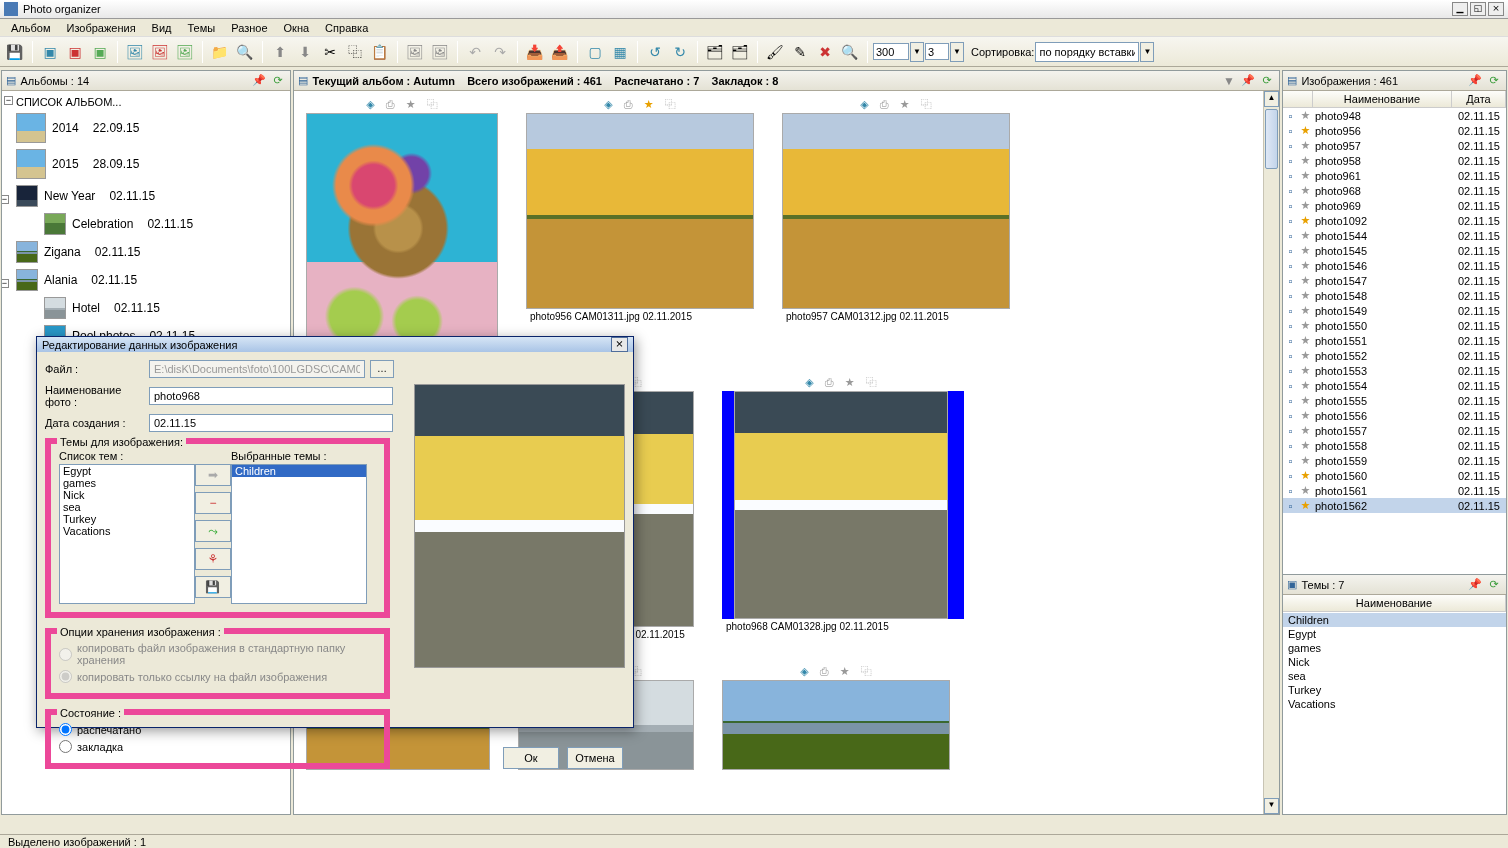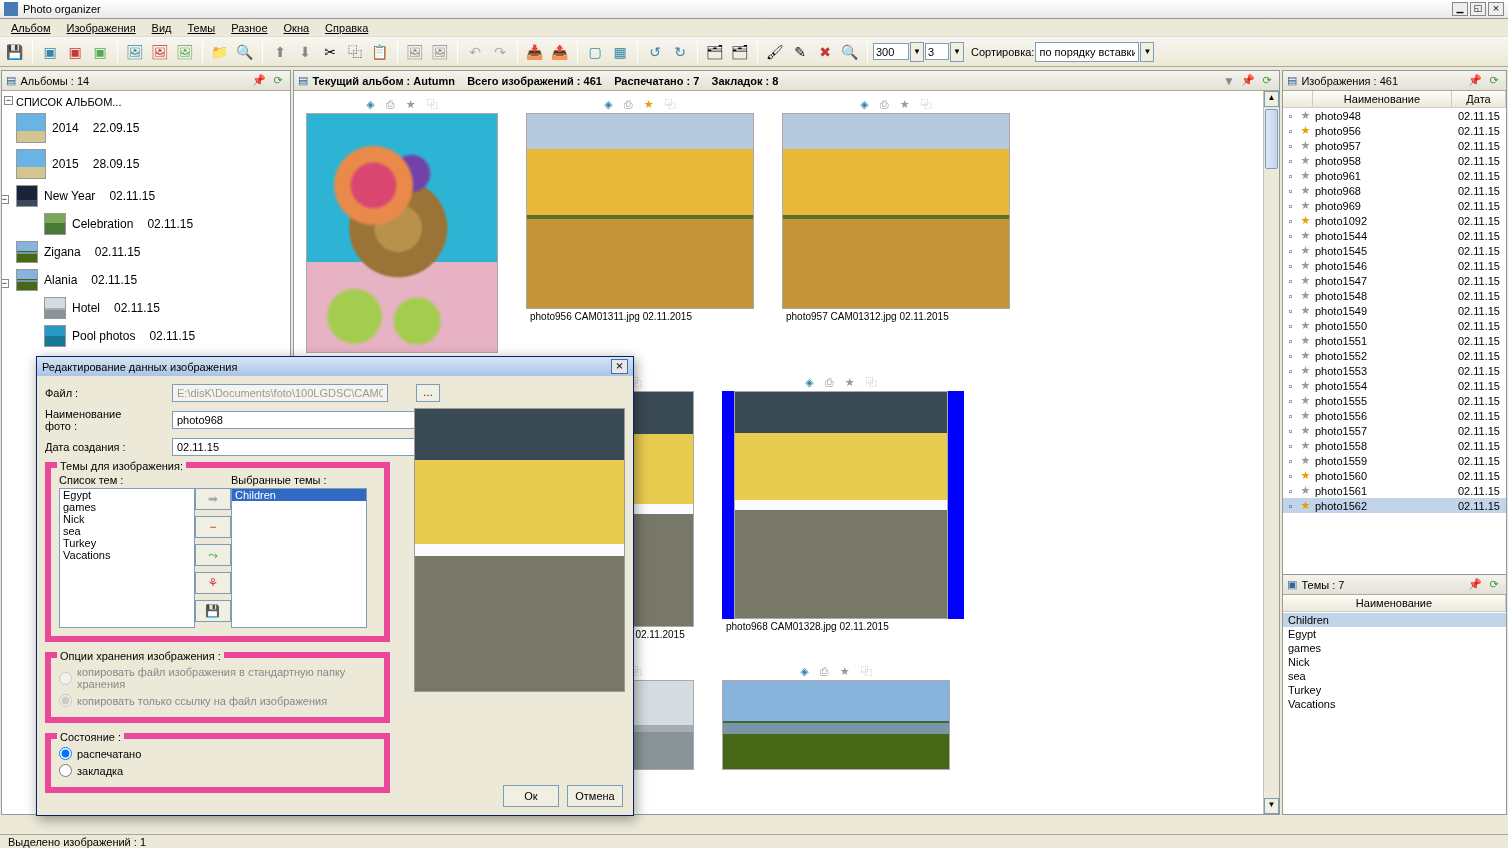--- a/index.html
+++ b/index.html
@@ -2,21 +2,21 @@
 <html><head>
 <meta charset="utf-8">
 <style>
 * { margin: 0; padding: 0; box-sizing: border-box; font-family: Tahoma, Arial, sans-serif; font-size: 11px; }
 body { background: #ece9d8; width: 1508px; height: 848px; overflow: hidden; position: relative; }
 .titlebar { height: 19px; background: linear-gradient(to bottom, #fff, #e8e8e8); border-bottom: 1px solid #999; display: flex; align-items: center; padding: 0 4px; }
 .titlebar .icon { width: 14px; height: 14px; background: #4a7ab5; margin-right: 5px; display:inline-block; }
 .titlebar .tb-buttons { margin-left: auto; display: flex; gap: 2px; }
 .titlebar .tb-btn { width: 16px; height: 14px; border: 1px solid #888; background: #eee; font-size: 9px; text-align: center; line-height: 11px; cursor: pointer; }
 .menubar { height: 18px; background: #ece9d8; display: flex; align-items: center; padding: 0 3px; gap: 0; border-bottom: 1px solid #ddd; }
-.menubar span { padding: 1px 8px; cursor: pointer; text-decoration: underline; }
+.menubar span { padding: 1px 8px; cursor: pointer; }
 .toolbar { height: 30px; background: linear-gradient(to bottom,#f7f6f0,#ece9d8); border-bottom: 1px solid #aca899; display: flex; align-items: center; padding: 0 3px; gap: 1px; }
 .toolbar .sep { width: 1px; height: 22px; background: #aaa; margin: 0 4px; border-right: 1px solid #fff; }
 .tbtn { width: 24px; height: 24px; display: flex; align-items: center; justify-content: center; cursor: pointer; border: 1px solid transparent; border-radius: 2px; }
 .tbtn span.ic { font-size: 14px; }
 .toolbar .numbox { width: 36px; height: 17px; border: 1px solid #7f9db9; background: #fff; font-size: 11px; padding: 1px 2px; }
 .toolbar .dd { width: 14px; height: 20px; border: 1px solid #7f9db9; background: #f1efe2; font-size: 8px; text-align: center; cursor: pointer; display:inline-block; line-height:17px; }
 .toolbar .sortlabel { margin-left: 6px; }
 .toolbar .sortsel { width: 104px; height: 20px; border: 1px solid #7f9db9; background: #fff; padding: 1px 3px; }
 .main { position: absolute; top: 67px; left: 0; right: 0; bottom: 30px; display: flex; }
 .panel { display: flex; flex-direction: column; background: #fff; border: 1px solid #919b9c; }
@@ -57,25 +57,25 @@
 .imglist-row .nm { flex:1; padding-left:2px; }
 .imglist-row .dt { width:54px; text-align:center; }
 .star-on { color:#e8a000; }
 .star-off { color:#999; }
 .themes-panel { border-top: none; }
 .themes-body { padding:1px 0; }
 .themes-body .trow { padding:1px 5px; font-size:11px; }
 .themes-body .trow.sel { background:#c2d4ea; }
 .status { position:absolute; left:0; right:0; bottom:0; height:14px; background:#ece9d8; border-top:1px solid #aca899; padding:0 8px; font-size:11px; line-height:14px; }
 
-.dialog { position:absolute; left:36px; top:356px; width:598px; height:460px; background:#ece9d8; border:1px solid #0a246a; box-shadow:2px 3px 12px rgba(0,0,0,.4); display:flex; flex-direction:column; }
+.dialog { position:absolute; left:36px; top:336px; width:598px; height:392px; background:#ece9d8; border:1px solid #0a246a; box-shadow:2px 3px 12px rgba(0,0,0,.4); display:flex; flex-direction:column; }
 .dialog .dtitle { height:19px; background:linear-gradient(to bottom,#d6e5f5,#a9c4e6); display:flex; align-items:center; padding:0 5px; font-size:11px; }
 .dialog .dtitle .x { margin-left:auto; width:17px; height:15px; border:1px solid #4f6d9b; background:#e8e8e8; text-align:center; line-height:12px; cursor:pointer; font-size:10px; }
 .dialog .dbody { flex:1; padding:8px; position:relative; }
-.frow { display:flex; align-items:center; margin-bottom:6px;gap:23px; }
+.frow { display:flex; align-items:center; margin-bottom:6px; }
 .frow .flbl { width:104px; font-size:11px; }
 .frow input[type=text] { width:244px; height:18px; border:1px solid #7f9db9; padding:0 4px; font-size:11px; }
 .frow input[disabled] { background:#f4f3ee; color:#999; }
 .frow .ddb { width:24px; height:18px; border:1px solid #7f9db9; margin-left:5px; text-align:center; cursor:pointer; background:#f1efe2; font-size:10px; line-height:15px; }
 .groupbox { border:6px solid #ec4899; padding:6px 8px 8px 8px; margin-top:4px; position:relative; }
 .groupbox .legend { position:absolute; top:-8px; left:6px; background:#ece9d8; padding:0 3px; font-size:11px; }
 .themes-grp { display:flex; }
 .themes-col { display:flex; flex-direction:column; }
 .themes-col .clbl { font-size:11px; margin-bottom:2px; }
 .listbox { width:136px; height:140px; background:#fff; border:1px solid #7f9db9; overflow:auto; font-size:11px; }

